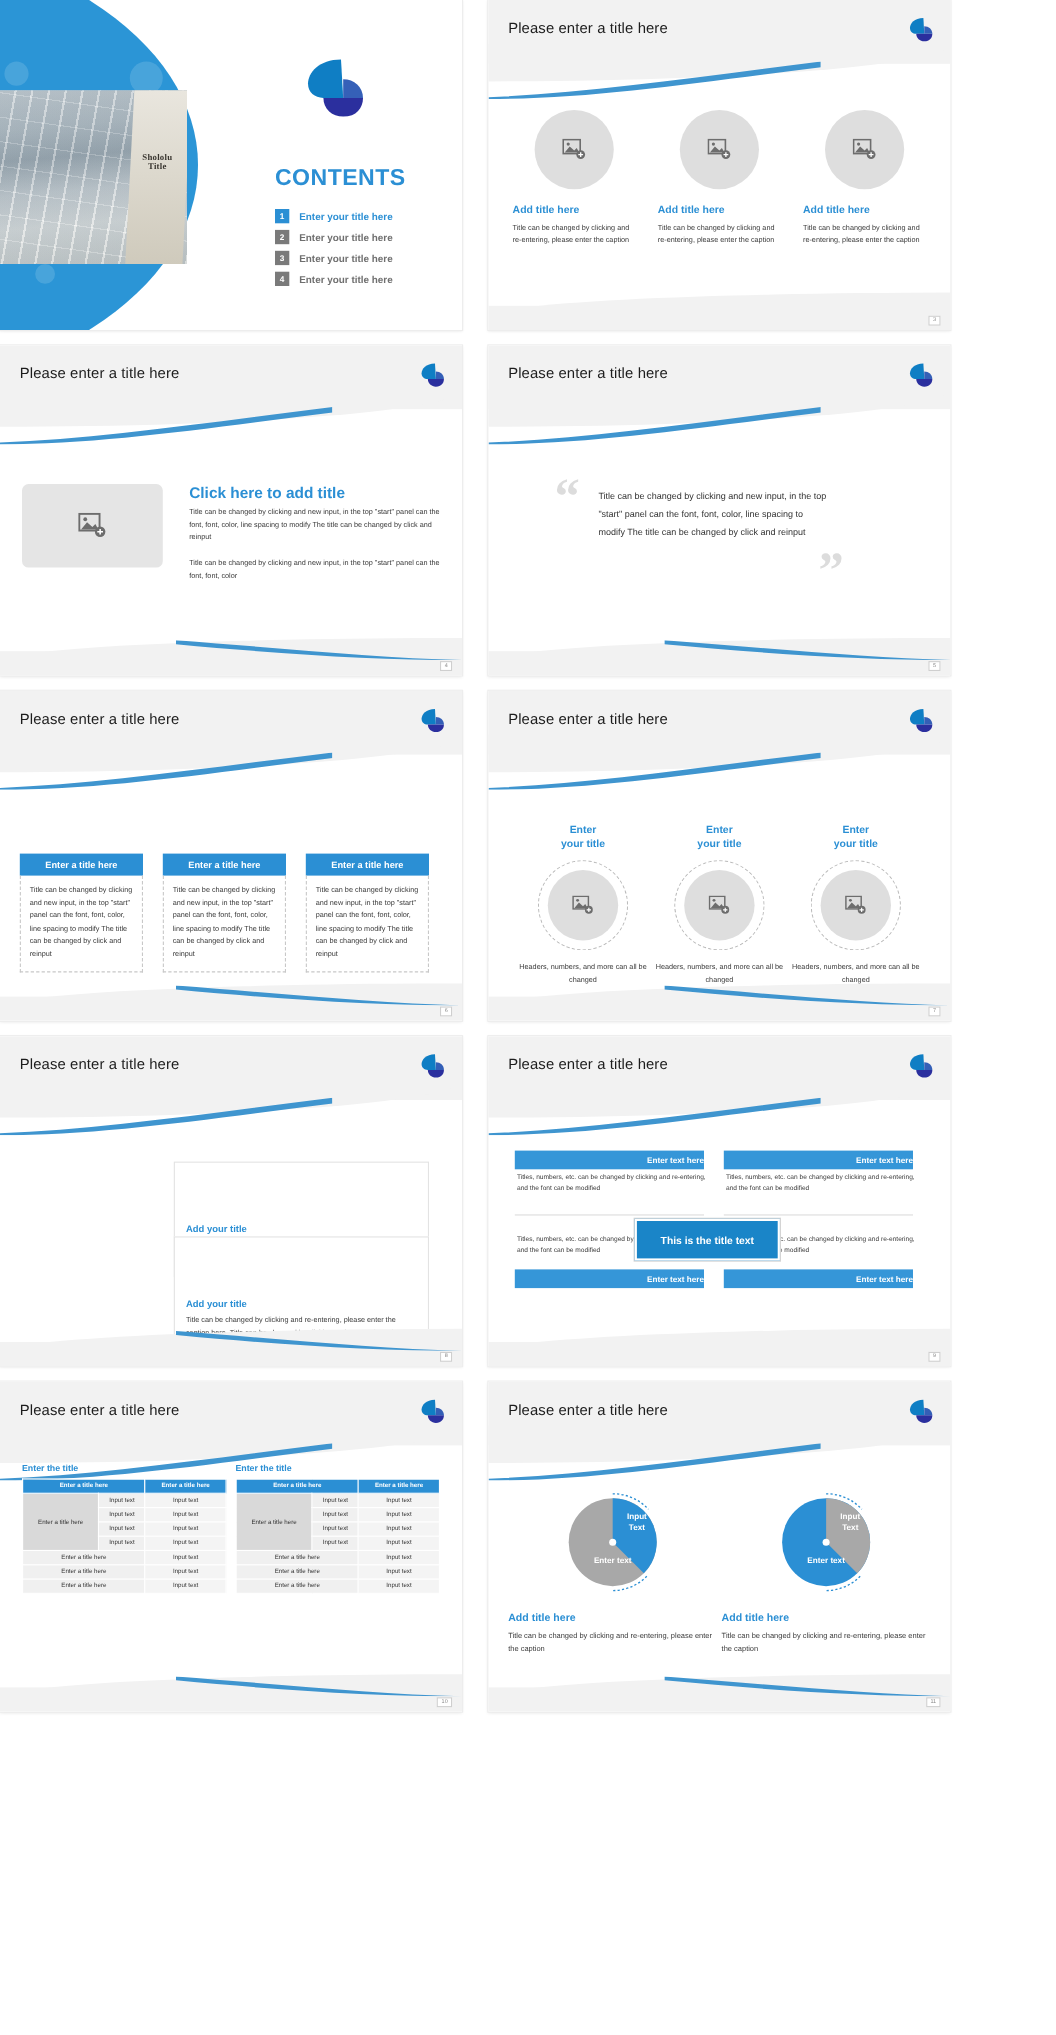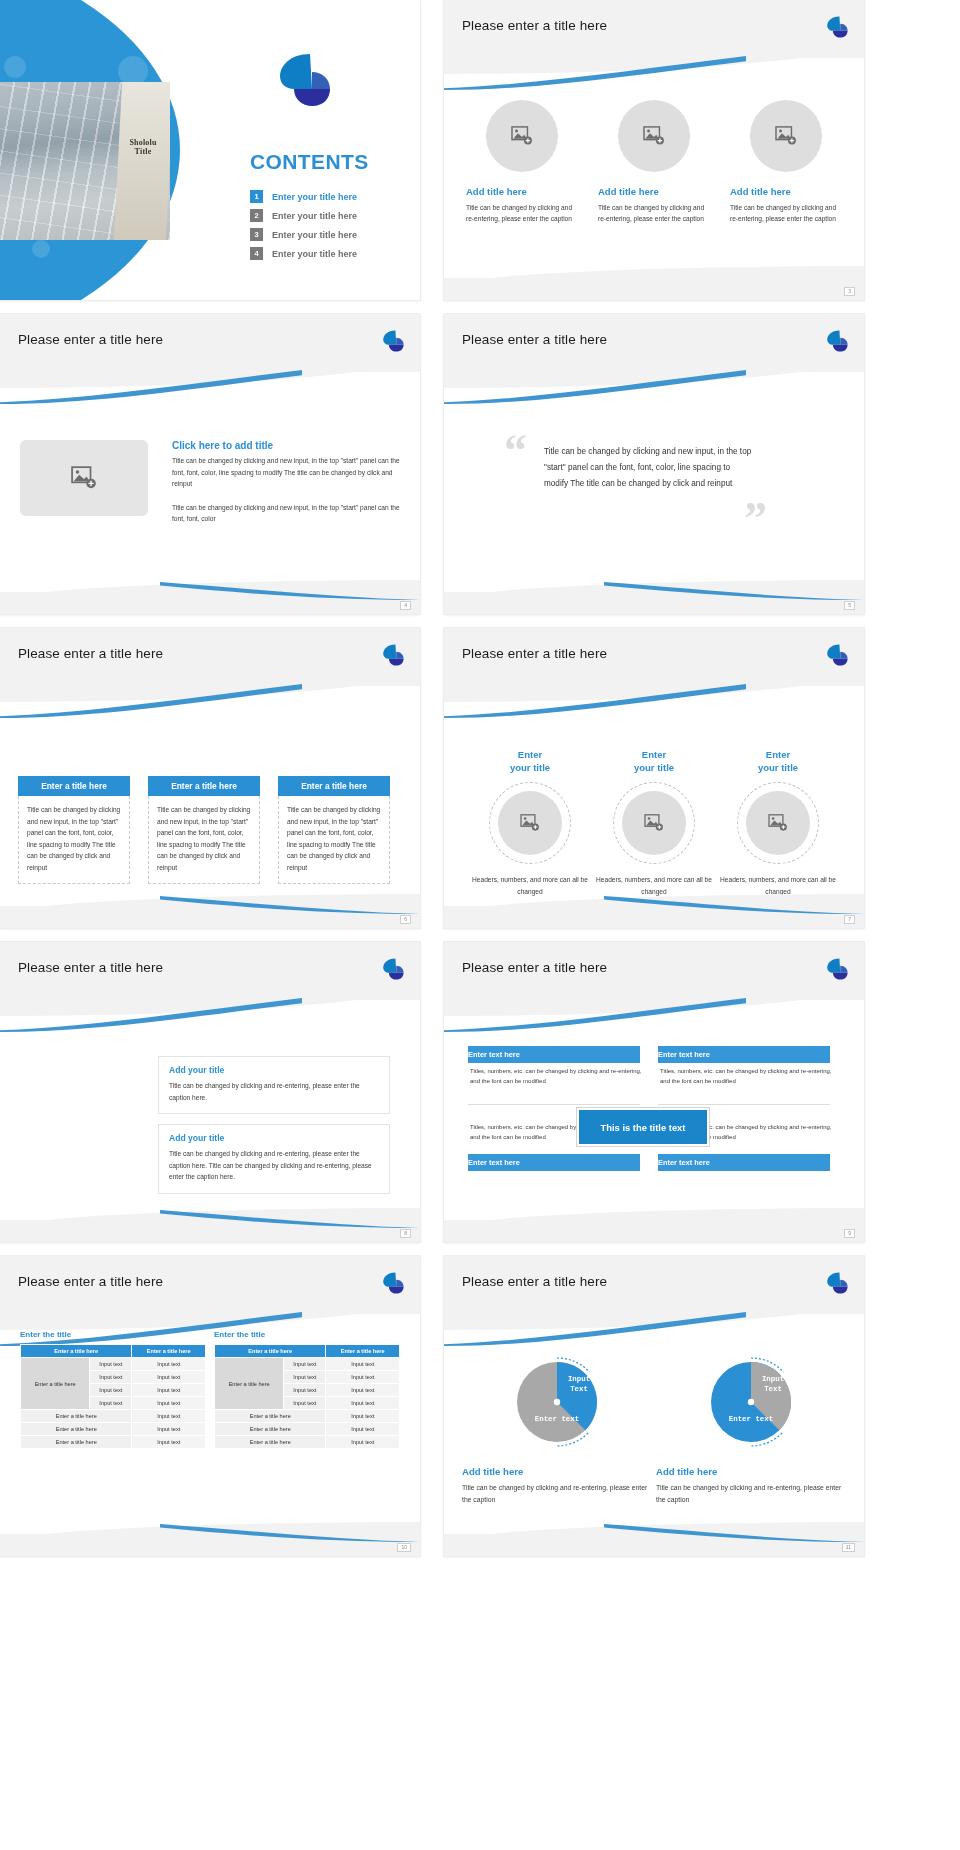--- a/index.html
+++ b/index.html
@@ -124,21 +124,21 @@
 
   
   .s2-col { position: absolute; top: 100px; width: 112px; text-align: left; }
   .s2-circ { width: 72px; height: 72px; margin: 0 auto 0; }
   .s2-h { font-size: 9.5px; margin-top: 14px; }
   .s2-p { font-size: 6.6px; line-height: 11px; margin-top: 5px; color:#3b3b3b; }
 
   
   .s4-img { position: absolute; left: 20px; top: 126px; width: 128px; height: 76px; border-radius: 6px; }
   .s4-txt { position: absolute; left: 172px; top: 126px; width: 232px; }
-  .s4-h { font-size: 10px; }
+  .s4-h { font-size: 14px; }
   .s4-p { font-size: 6.6px; line-height: 11.5px; margin-top: 4px; color:#3b3b3b; }
 
   
   .quote-mark { position: absolute; color: #dcdcdc; font-family: "Liberation Serif", serif; font-weight: 700; }
   .s5-p {
     position: absolute; left: 100px; top: 130px; width: 212px;
     font-size: 8.2px; line-height: 16px; color: #333;
   }
 
   
@@ -165,27 +165,27 @@
   .s7-p { font-size: 6.6px; line-height: 11.5px; margin-top: 10px; color:#3b3b3b; }
 
   
   .s8-left { position: absolute; left: 22px; top: 118px; width: 128px; }
   .s8-title { font-size: 16px; font-weight: 700; color: #2b8fd4; }
   .s8-p { font-size: 6.6px; line-height: 11.5px; margin-top: 7px; color:#3b3b3b; }
   .s8-card {
     position: absolute; left: 158px; width: 232px;
     border: 1px solid #e3e3e3; background: #fff; padding: 8px 10px 10px;
   }
-  .s8-ch { font-size: 8.6px; font-weight: 700; color: #2b8fd4; }
+  .s8-ch { font-size: 8.6px; font-weight: 700; color: #2b8fd4; margin-top: 47px; }
   .s8-cp { font-size: 6.6px; line-height: 11.5px; margin-top: 5px; color:#3b3b3b; }
 
   
   .s9-bar {
     position: absolute; background: #3596d8; color: #fff;
-    font-size: 7.4px; font-weight: 700; text-align: left; padding: 4px 0;
+    font-size: 7.4px; font-weight: 700; text-align: right; padding: 4px 0;
     width: 172px;
   }
   .s9-txt { position: absolute; width: 172px; font-size: 6px; line-height: 10px; color:#3b3b3b; }
   .s9-center {
     position: absolute; left: 133px; top: 166px; width: 132px; height: 38px;
     background: #1a85c8; color: #fff; font-size: 9.4px; font-weight: 700;
     display: flex; align-items: center; justify-content: center;
     border: 2px solid #fff; box-shadow: 0 0 0 1px #d4d4d4;
   }
   .s9-hline { position: absolute; height: 1px; background: #dcdcdc; }
@@ -196,21 +196,21 @@
   table.tbl td, table.tbl th {
     border: 1px solid #ffffff; font-size: 5.6px; color: #333;
     padding: 3px 2px; text-align: center; background: #f0f0f0; font-weight: 400;
   }
   table.tbl th { background: #2b8fd4; color: #fff; font-weight: 700; }
   table.tbl td.mid { background: #d9d9d9; }
   table.tbl td.lt { background: #f4f4f4; }
 
   
   .s11-col { position: absolute; top: 96px; width: 190px; }
-  .donut { position: relative; width: 100px; height: 100px; margin: 0 auto; font-family: Liberation Mono, monospace; }
+  .donut { position: relative; width: 100px; height: 100px; margin: 0 auto; }
   .donut-lab-a {
     position: absolute; color: #fff; font-size: 7.4px; font-weight: 700;
     line-height: 10px; text-align: center;
   }
   .s11-h { font-size: 9.6px; font-weight: 700; color: #2b8fd4; }
   .s11-p { font-size: 6.8px; line-height: 11.5px; margin-top: 5px; color:#3b3b3b; }
 </style>
 </head>
 <body>
 

